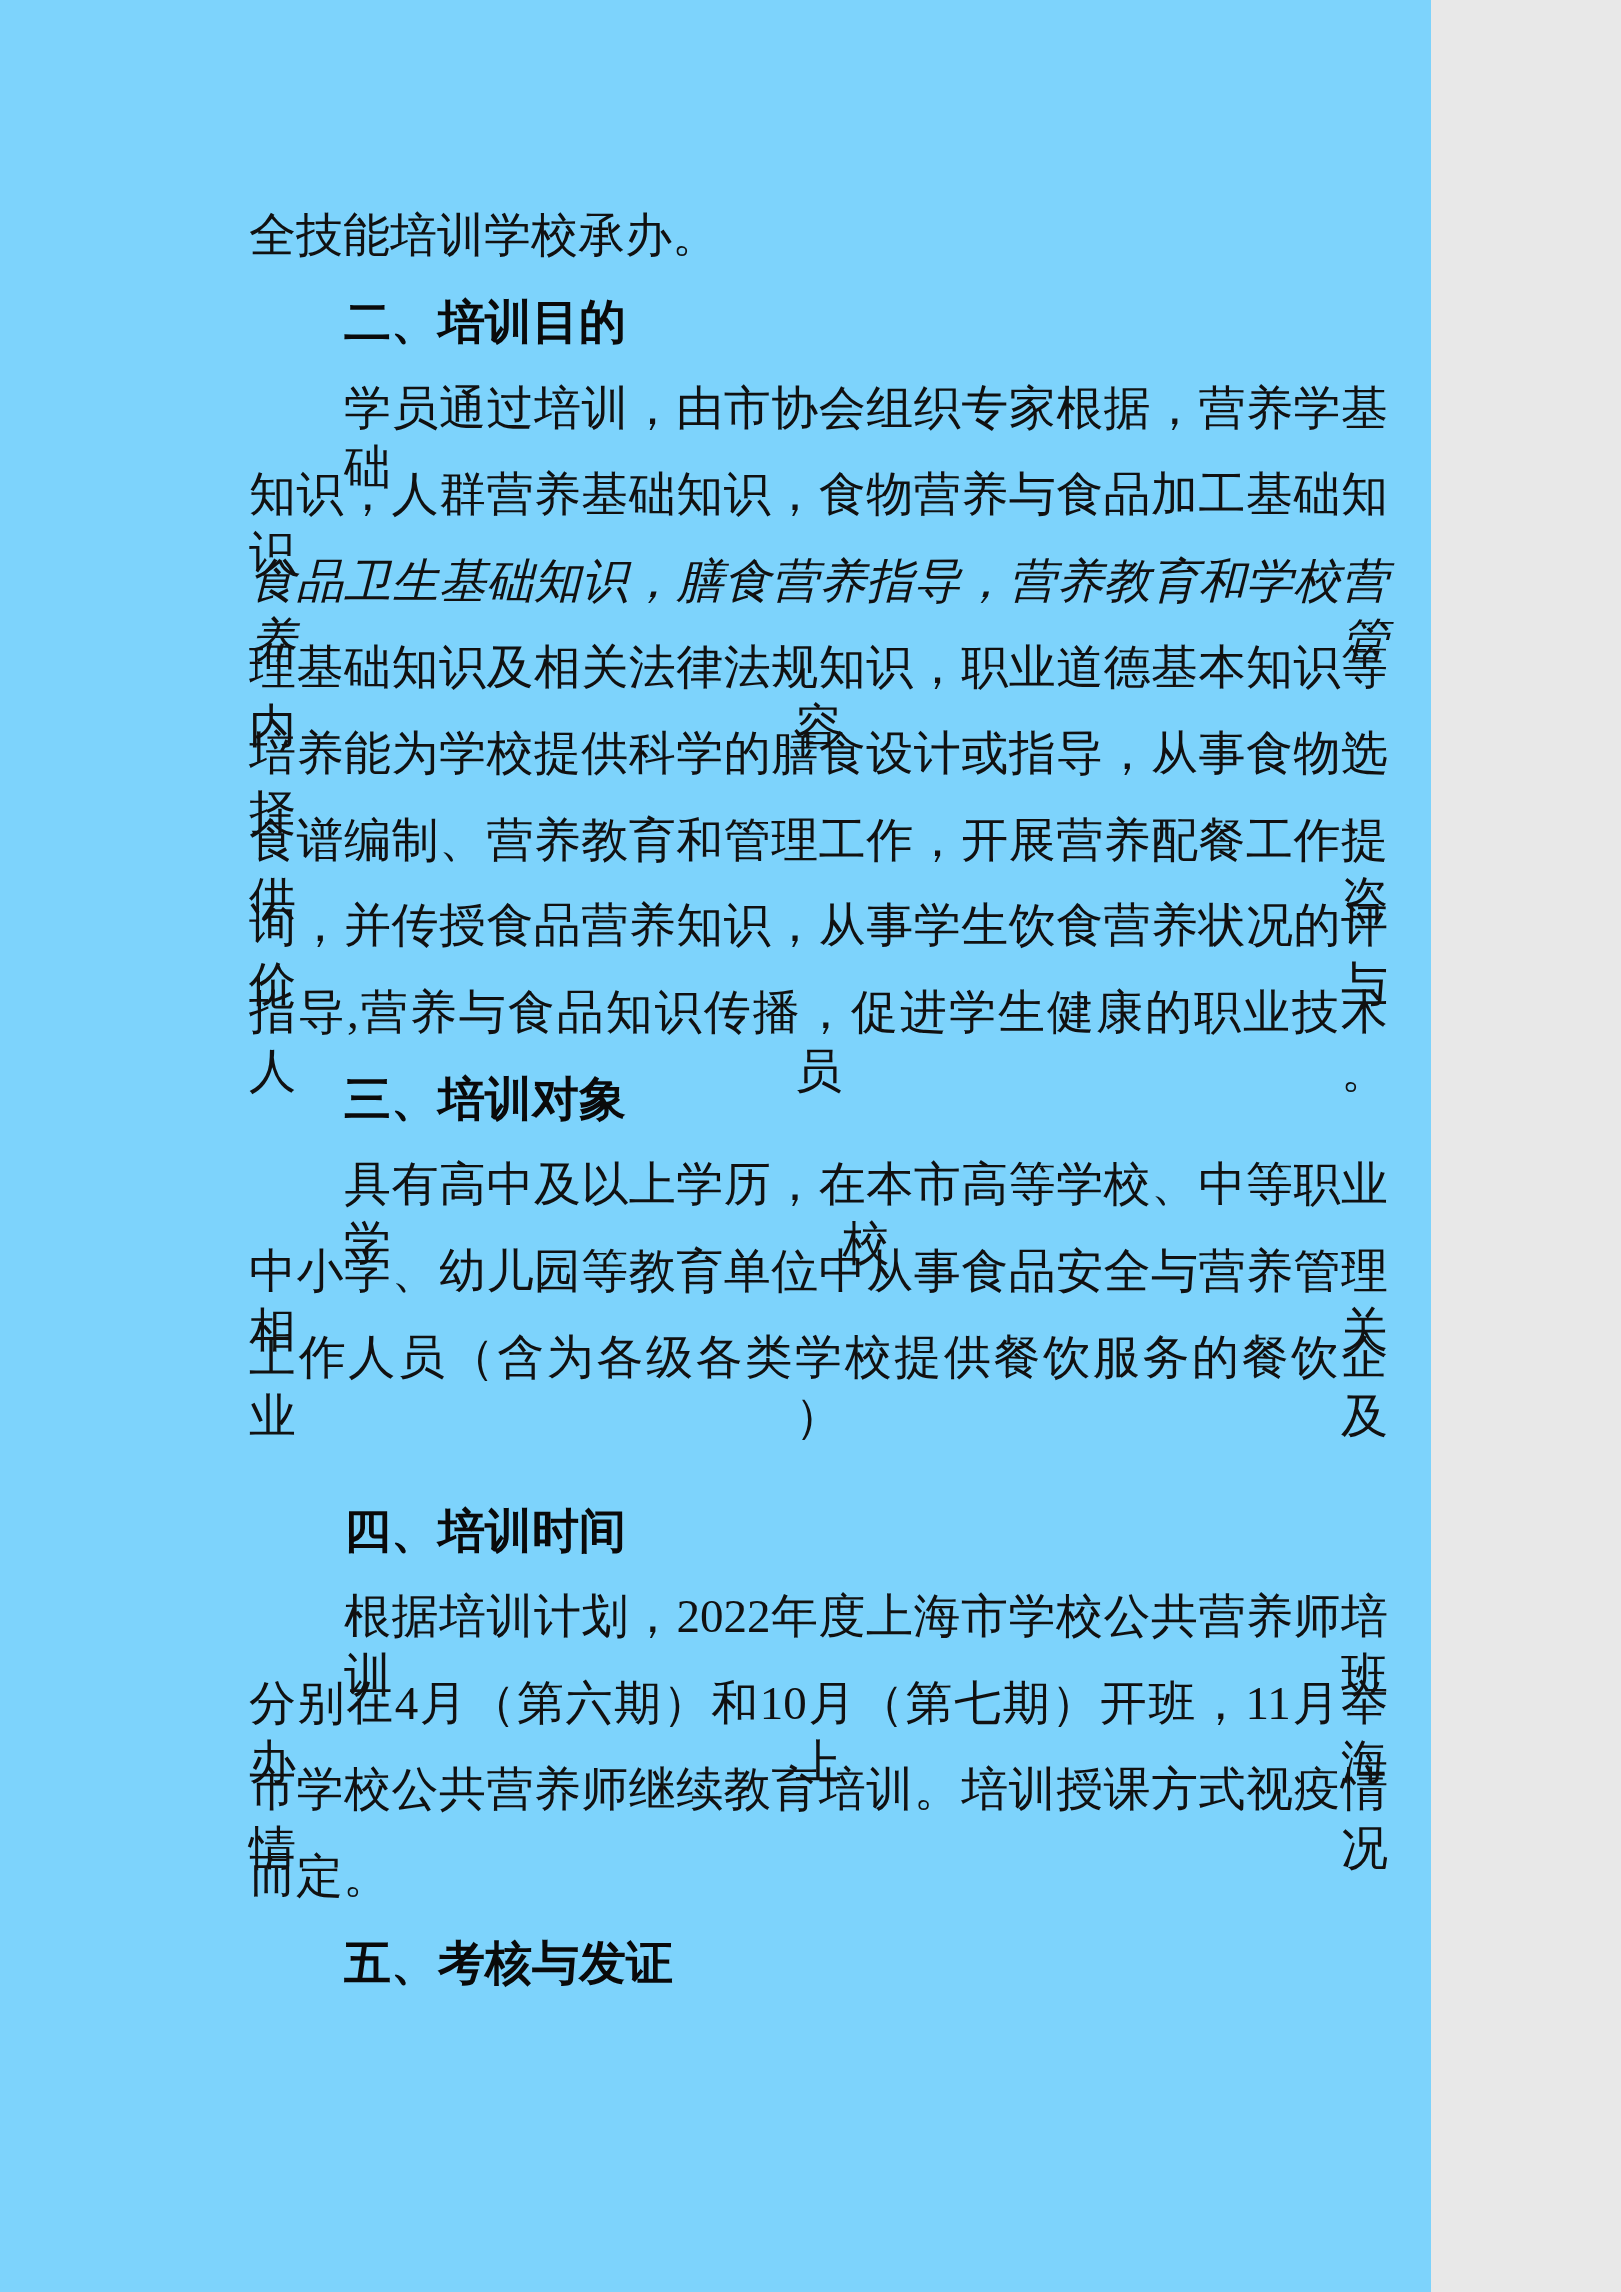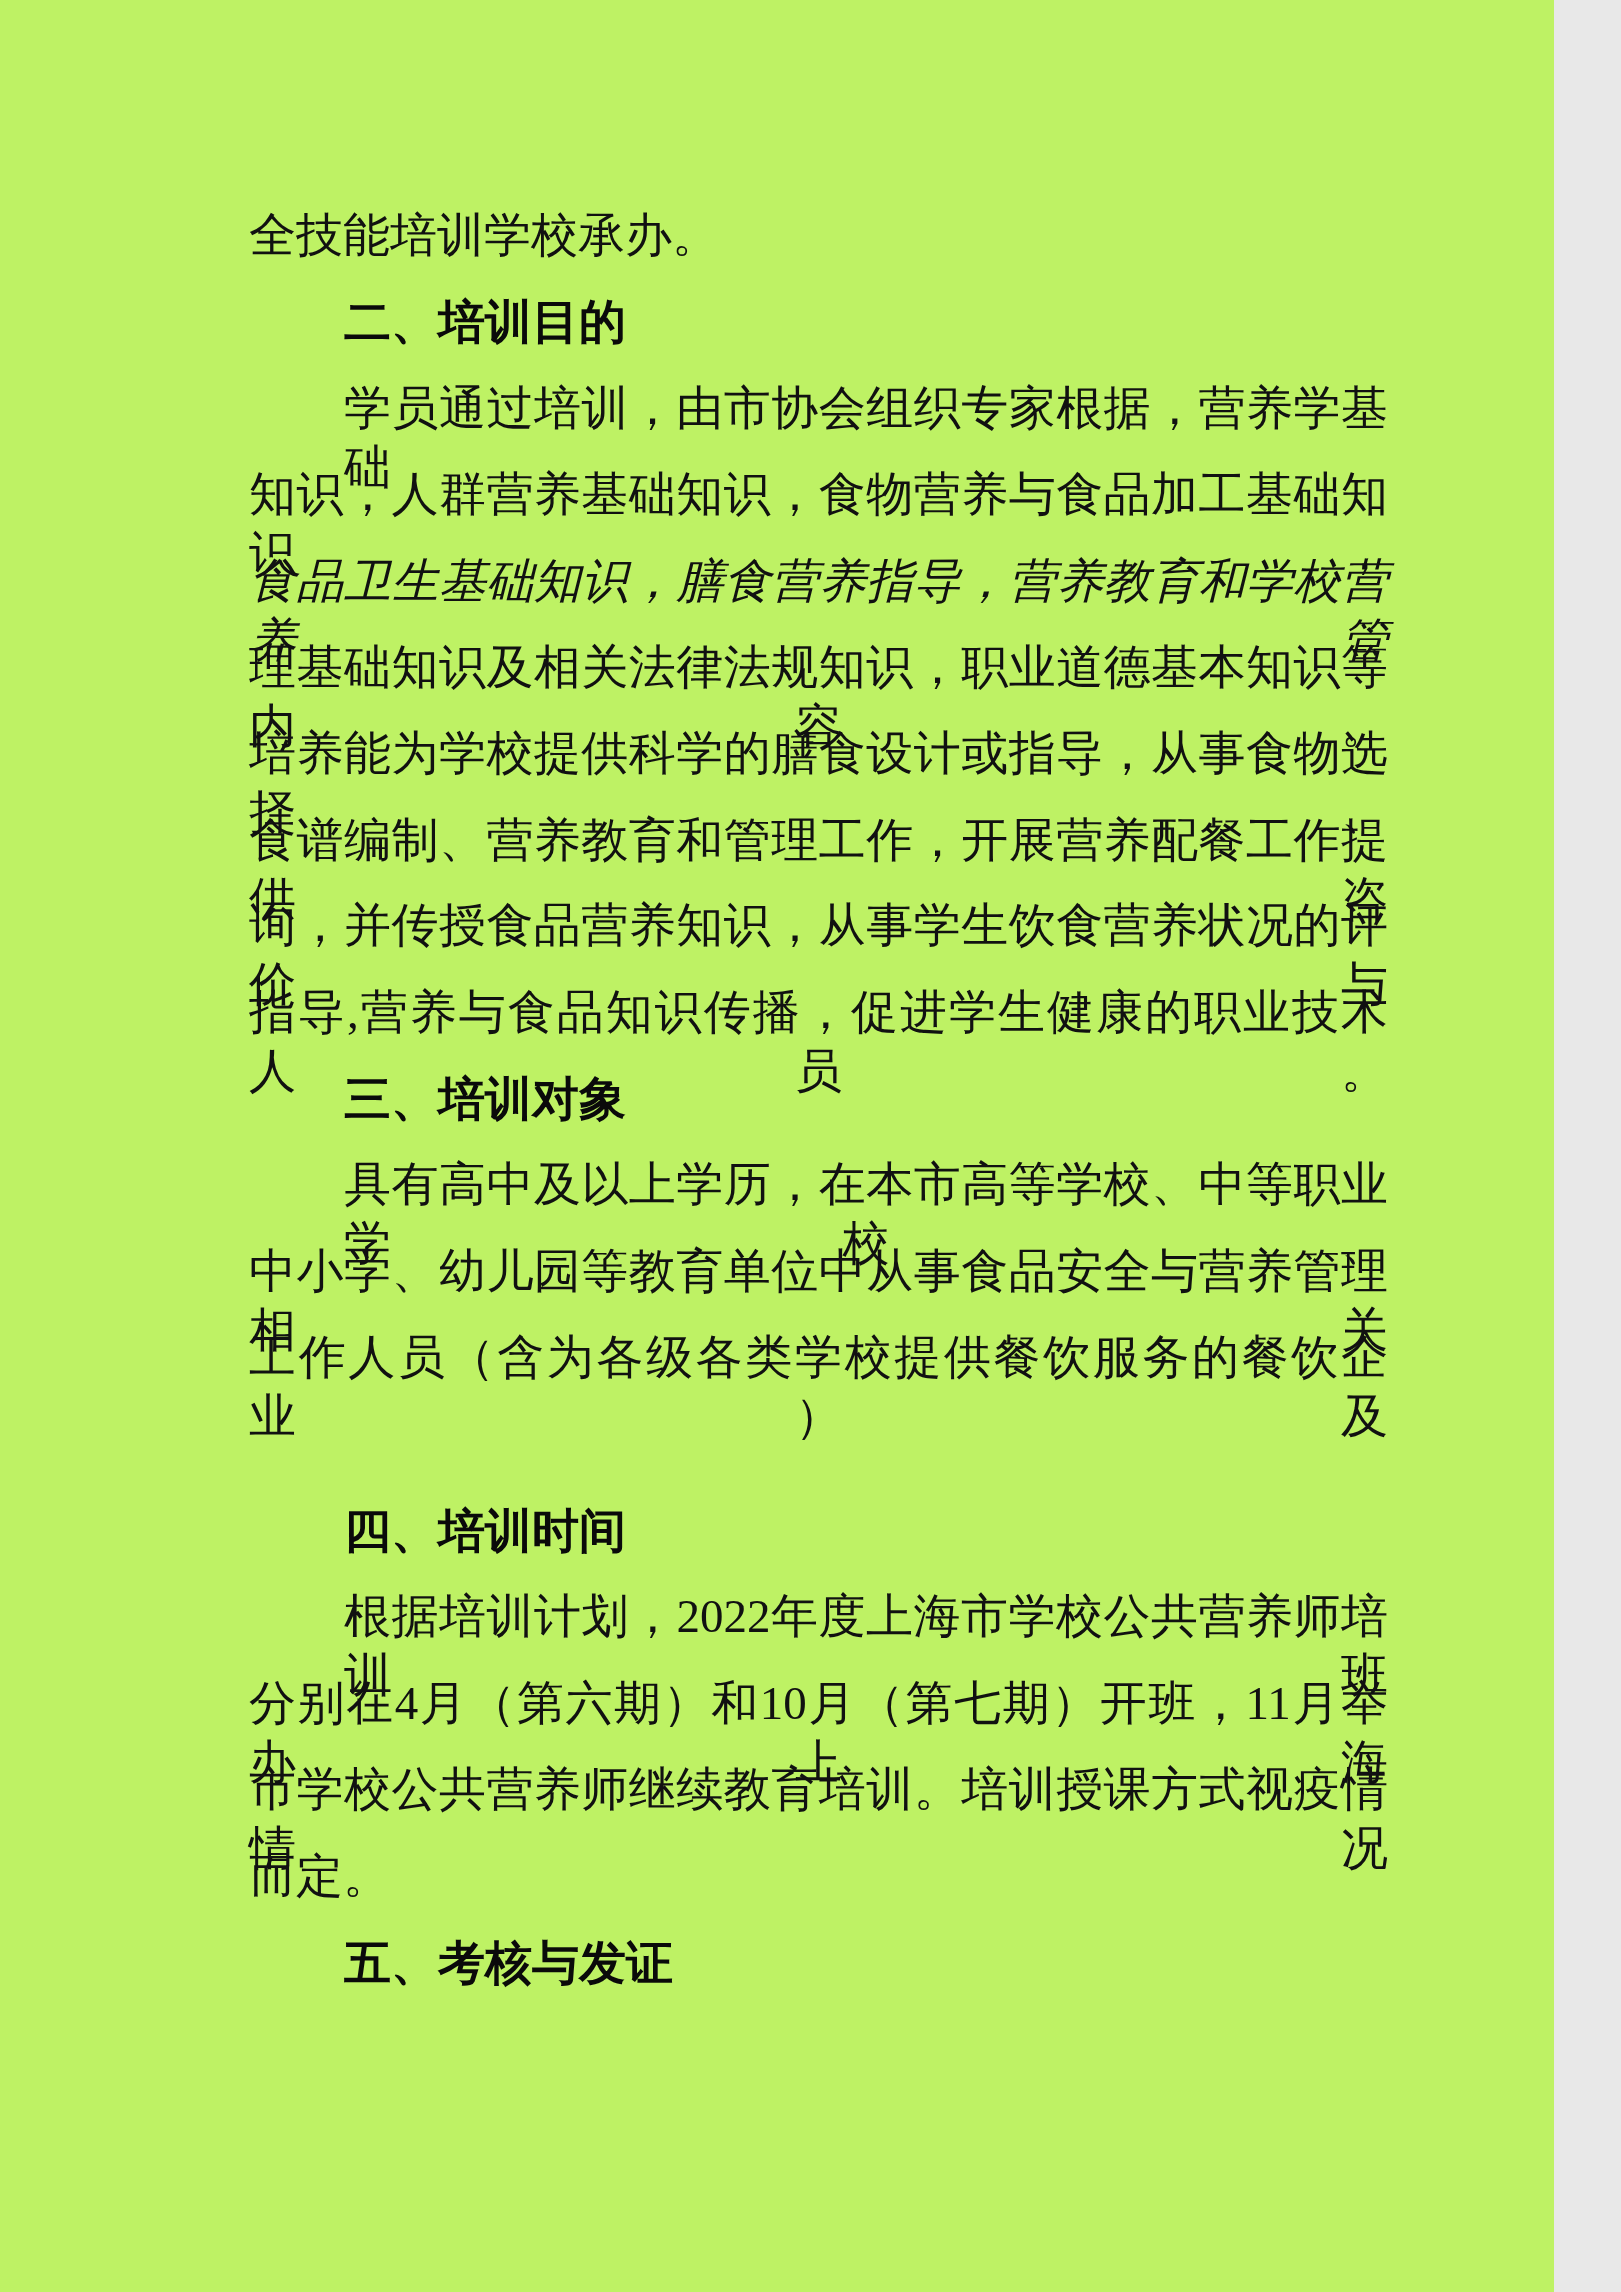--- a/index.html
+++ b/index.html
@@ -2,23 +2,23 @@
 <html style="font-size:14.3px"><head>
 <meta charset="utf-8">
 <style>
   html, body {
     margin: 0;
     padding: 0;
     background: #e8e8e8;
   }
   .page {
     position: relative;
-    width: 1554px;
+    width: 1431px;
     height: 2293px;
-    background: #bef264;
+    background: #7dd3fc;
     overflow: hidden;
     font-family: "Liberation Serif", "DejaVu Serif", serif;
   }
   .doc-body {
     position: absolute;
     inset: 0;
   }
   .line {
     position: absolute;
     left: 249px;

